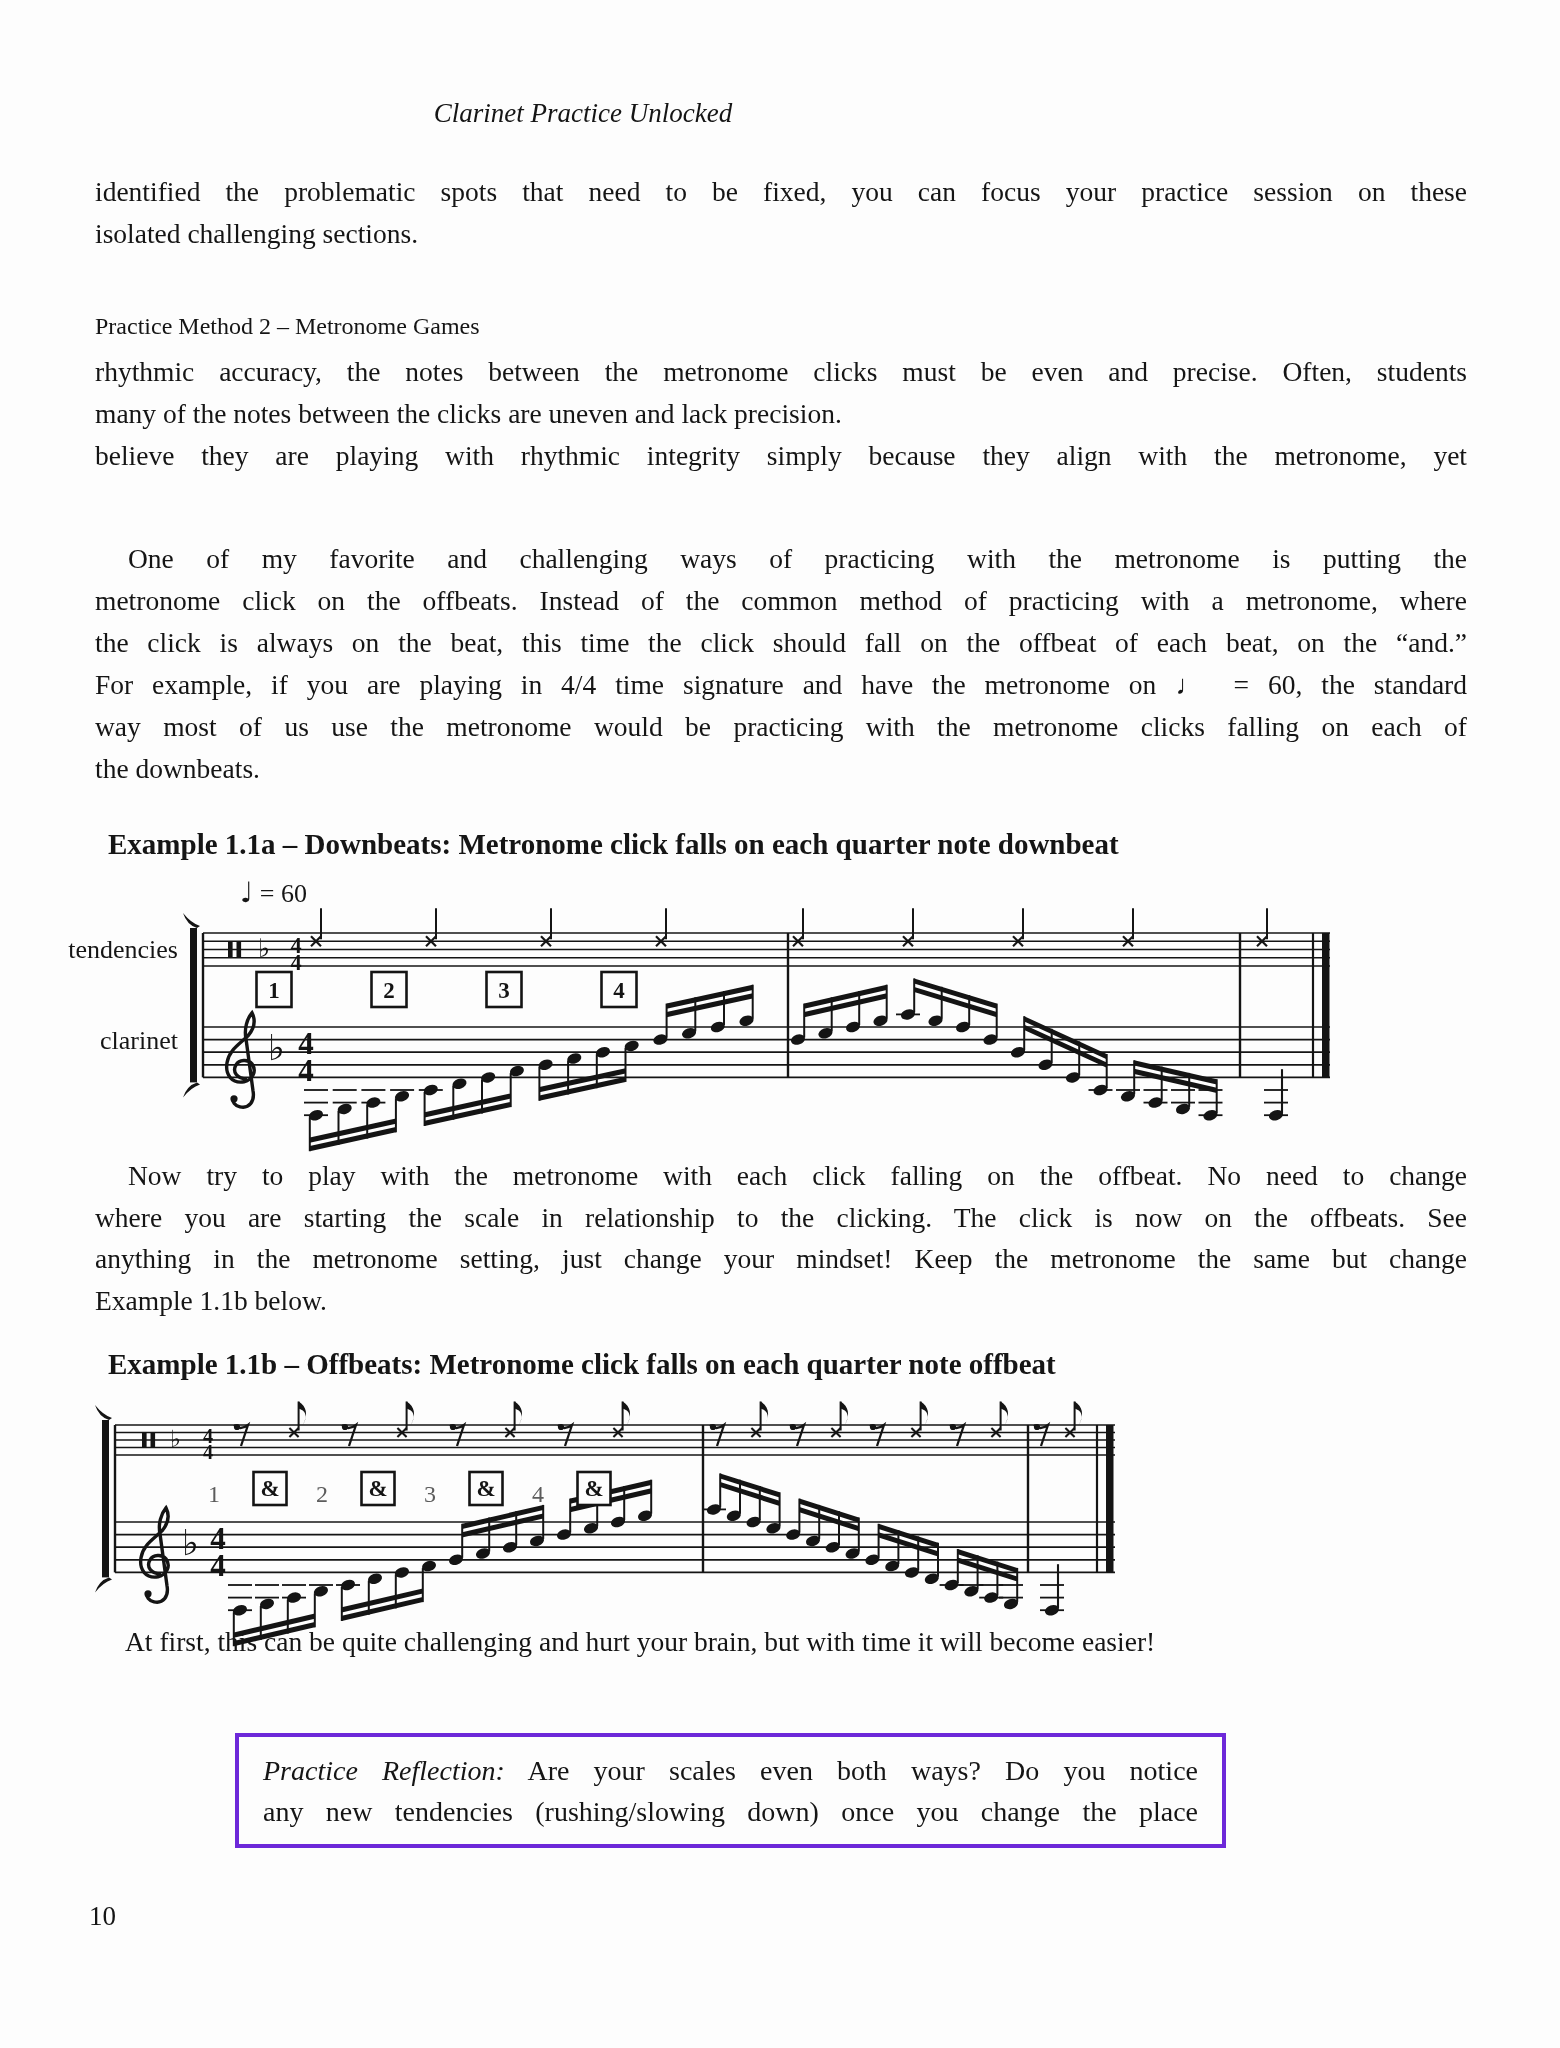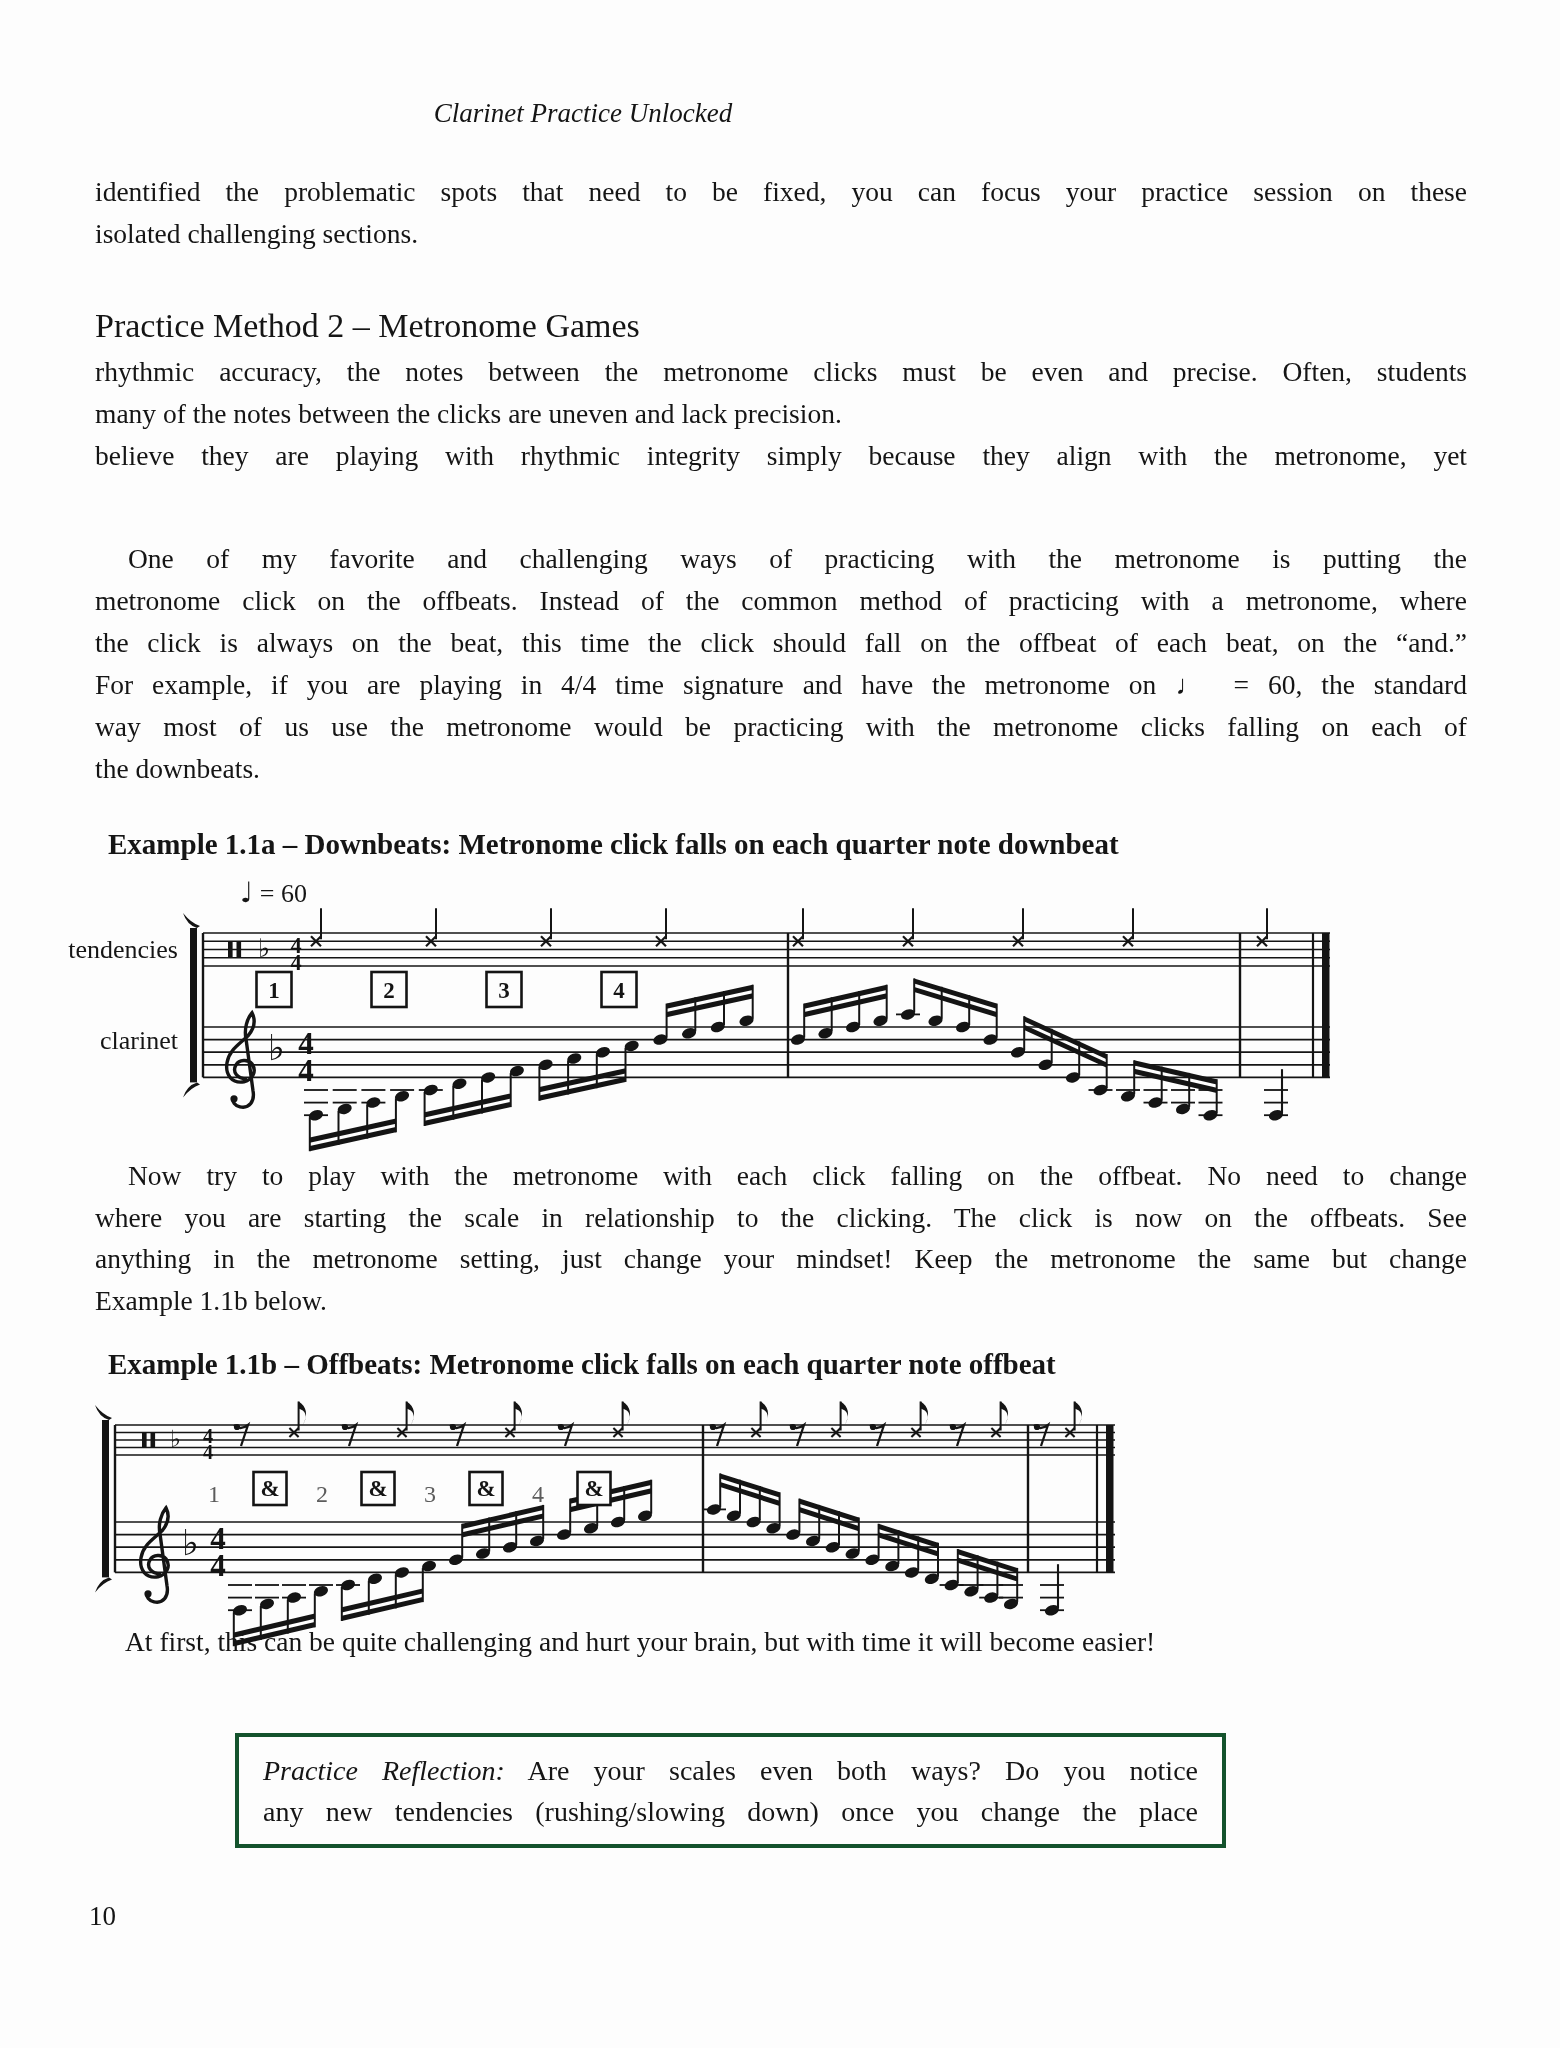--- a/index.html
+++ b/index.html
@@ -8,28 +8,28 @@
     background:#fdfdfd;color:#151515;
     font-family:"Liberation Serif","DejaVu Serif","DejaVu Sans",serif;
     overflow:hidden;
   }
   .abs{position:absolute;}
   .running-head{top:98px;left:0;width:1166px;text-align:center;font-style:italic;font-size:27px;}
   .para{left:95px;width:1372px;}
   .ln{font-size:27.5px;line-height:42px;}
   .j{text-align:justify;text-align-last:justify;}
   .ind{text-indent:33px;}
-  .section-heading{top:304px;left:95px;font-size:34px;line-height:44px;}
+  .section-heading{top:304px;left:95px;font-size:24px;line-height:44px;}
   .ex-heading{left:108px;font-size:29px;font-weight:bold;line-height:38px;}
   .tempo{top:876px;left:240px;font-size:26px;}
   .tempo .note{font-family:"DejaVu Sans",sans-serif;font-size:28px;}
   .stafflabel{left:18px;width:160px;text-align:right;font-size:26px;}
   .closing{top:1626px;left:95px;width:1372px;font-size:27.5px;text-indent:30px;}
   .reflection{
-    top:1733px;left:235px;width:935px;border:4px solid #14532d;
+    top:1733px;left:235px;width:935px;border:4px solid #6d28d9;
     padding:13px 24px 12px 24px;background:#fdfdfd;
   }
   .reflection .ln{font-size:28px;line-height:41px;}
   .rlabel{font-style:italic;}
   .pagenum{top:1901px;left:89px;font-size:27px;}
   svg text{user-select:none;}
 </style>
 </head>
 <body>
 

